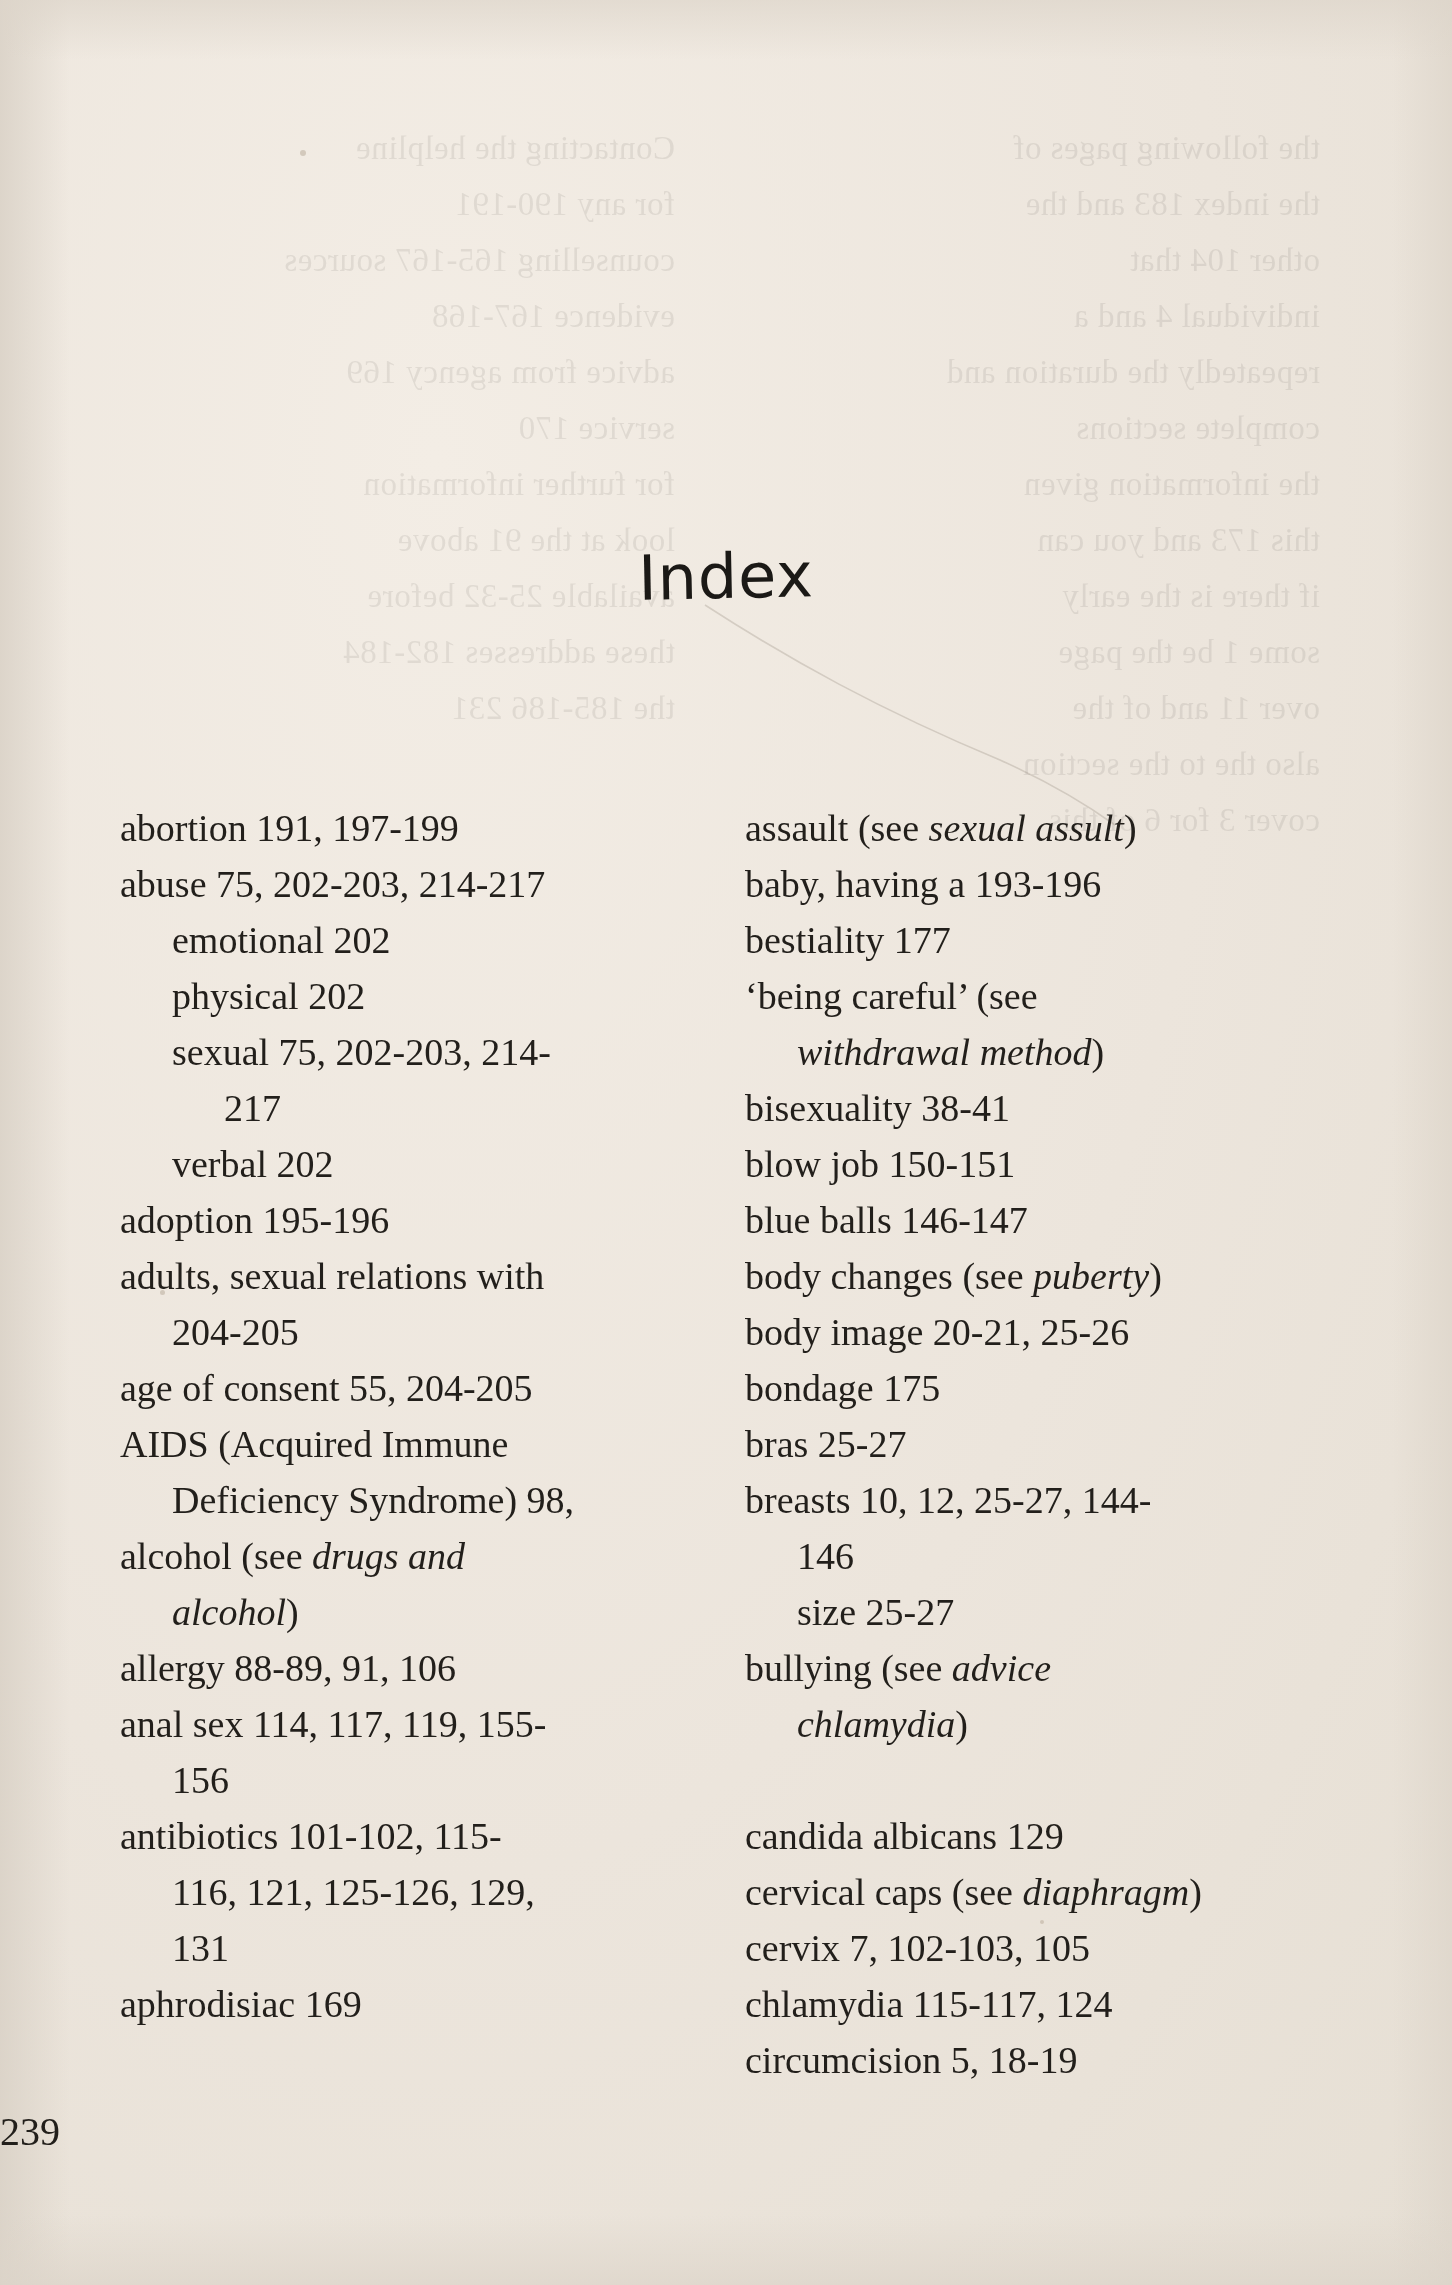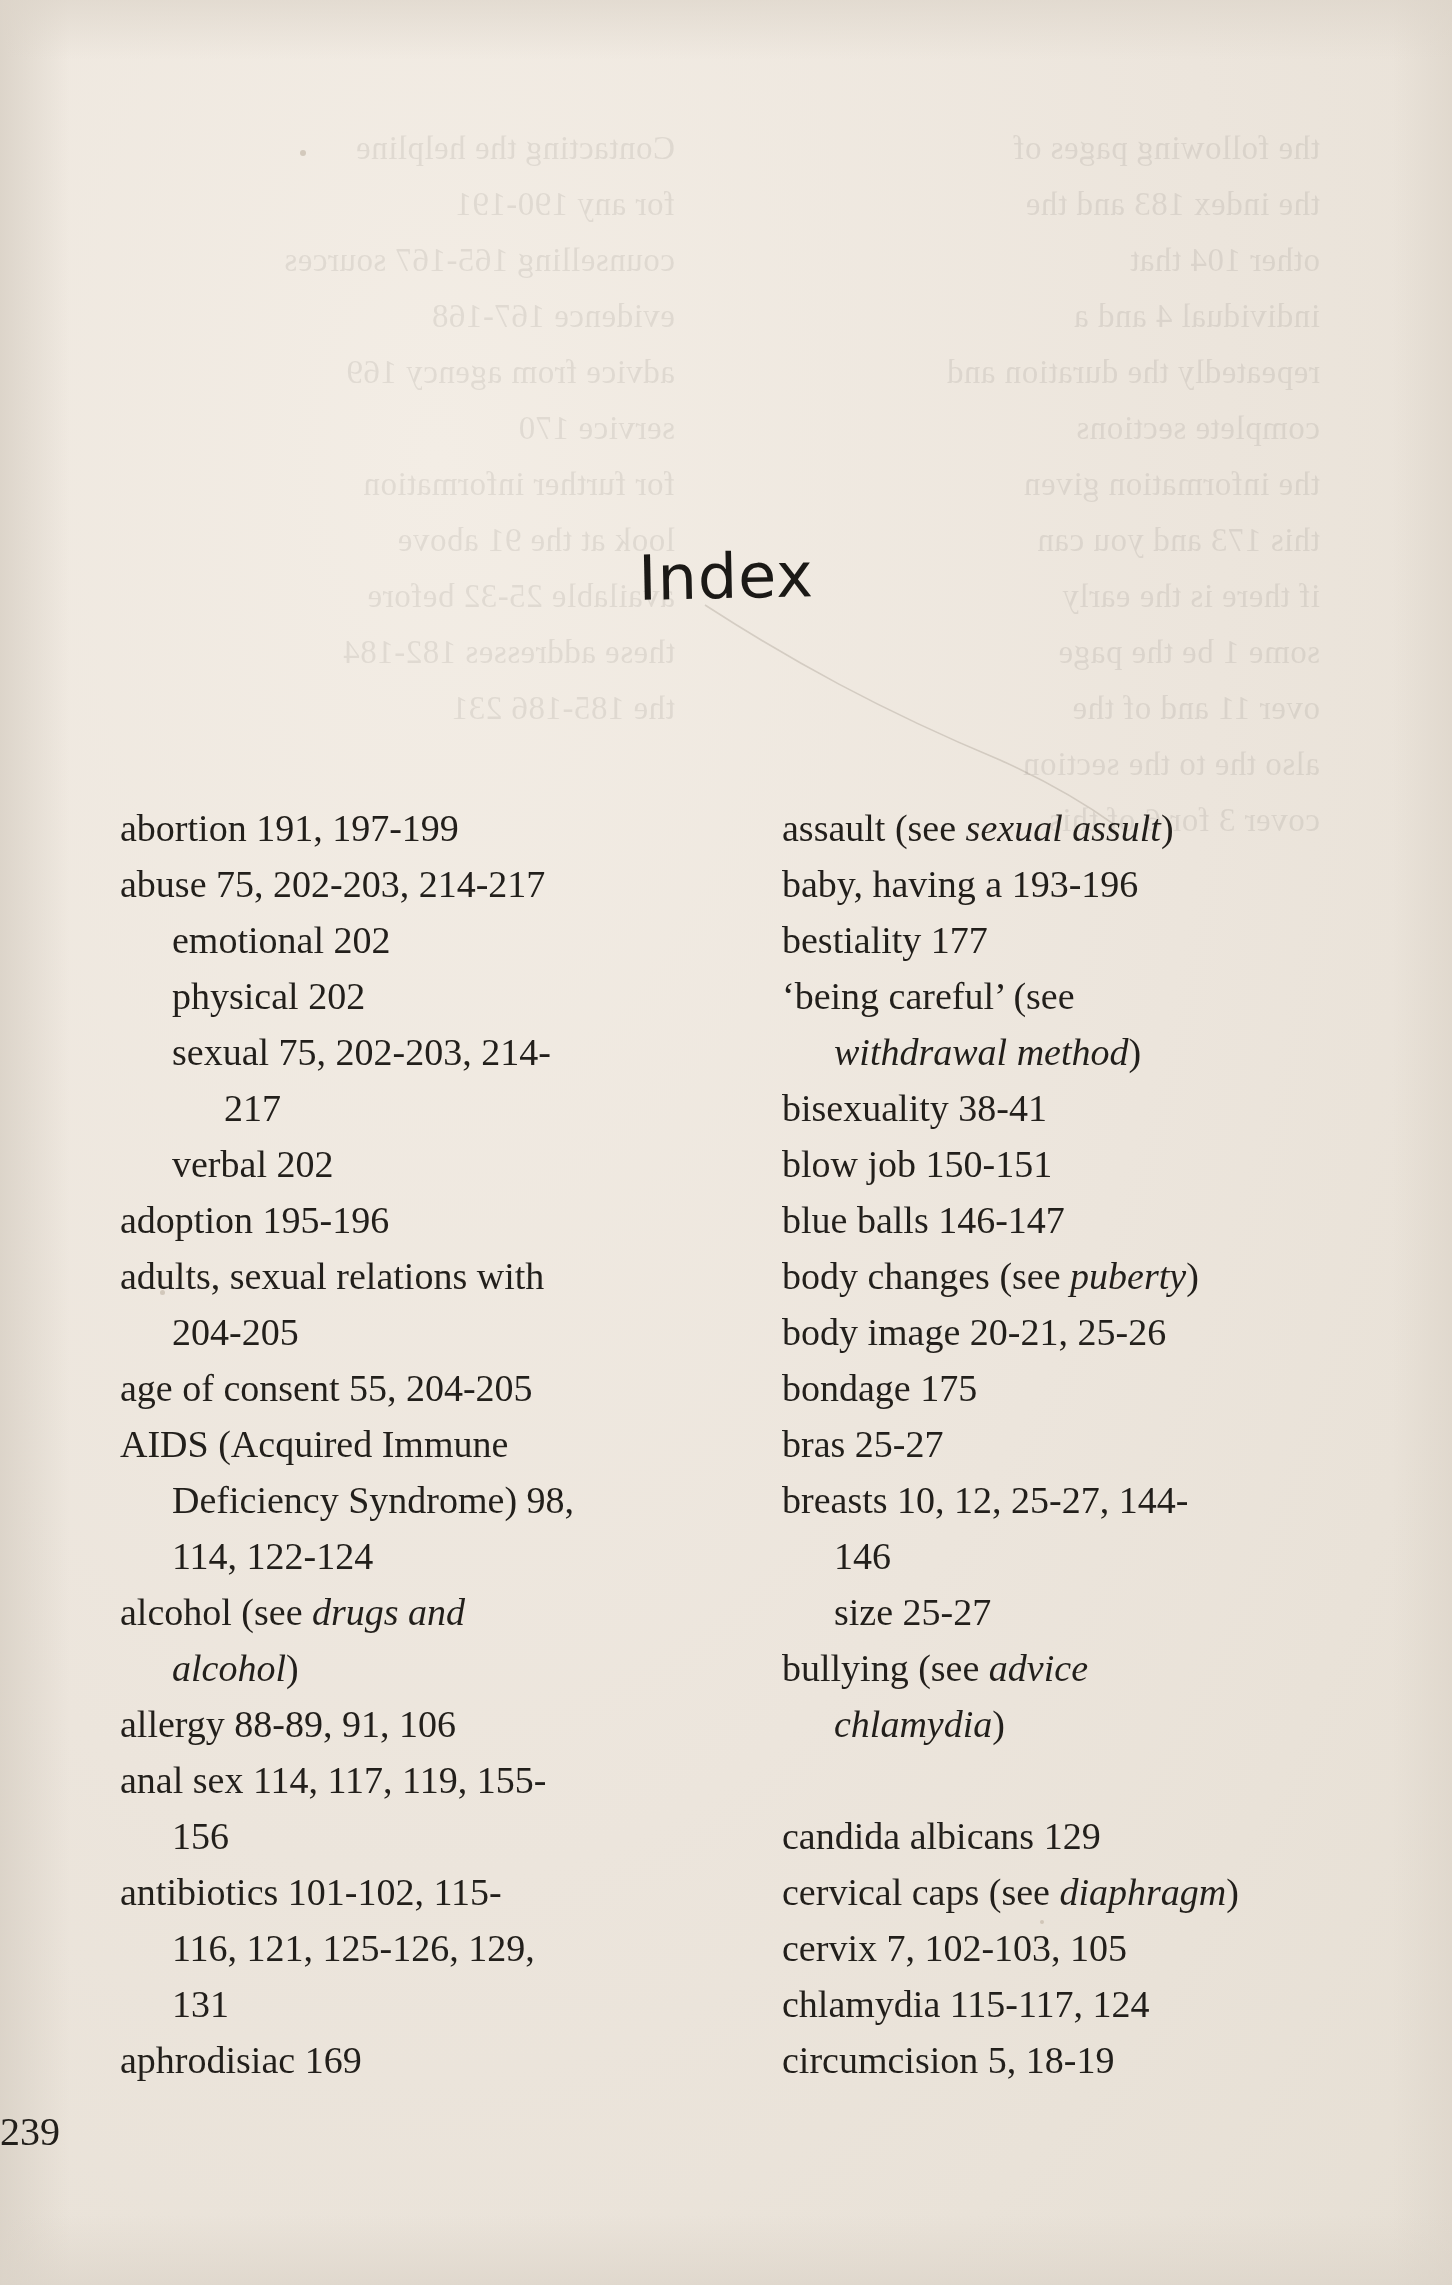--- a/index.html
+++ b/index.html
@@ -90,21 +90,21 @@
     transform: rotate(-1.2deg);
     font-weight: 400;
   }
 
   .index-columns {
     position: absolute;
     left: 120px;
     top: 800px;
     width: 1212px;
     display: flex;
-    gap: 112px;
+    gap: 60px;
   }
   .col {
     width: 565px;
   }
   .entry {
     font-size: 38px;
     line-height: 56px;
     color: #221f1b;
     margin: 0 0 0 0;
     text-indent: 0;
@@ -207,21 +207,21 @@
     <div class="col" id="col-left">
         <div class="entry"><span>abortion 191, 197-199</span></div>
         <div class="entry"><span>abuse 75, 202-203, 214-217</span></div>
         <div class="sub"><span>emotional 202</span></div>
         <div class="sub"><span>physical 202</span></div>
         <div class="sub"><span>sexual 75, 202-203, 214-</span><span class="cont">217</span></div>
         <div class="sub"><span>verbal 202</span></div>
         <div class="entry"><span>adoption 195-196</span></div>
         <div class="entry"><span>adults, sexual relations with</span><span class="cont">204-205</span></div>
         <div class="entry"><span>age of consent 55, 204-205</span></div>
-        <div class="entry"><span>AIDS (Acquired Immune</span><span class="cont">Deficiency Syndrome) 98,</span><span class="cont">114, 122-124</span></div>
+        <div class="entry"><span>AIDS (Acquired Immune</span><span class="cont">Deficiency Syndrome) 98,</span></div>
         <div class="entry"><span>alcohol (see </span><em>drugs and</em><span class="cont"><em>alcohol</em><span>)</span></span></div>
         <div class="entry"><span>allergy 88-89, 91, 106</span></div>
         <div class="entry"><span>anal sex 114, 117, 119, 155-</span><span class="cont">156</span></div>
         <div class="entry"><span>antibiotics 101-102, 115-</span><span class="cont">116, 121, 125-126, 129,</span><span class="cont">131</span></div>
         <div class="entry"><span>aphrodisiac 169</span></div>
       </div>
     <div class="col" id="col-right">
         <div class="entry"><span>assault (see </span><em>sexual assult</em><span>)</span></div>
         <div class="entry"><span>baby, having a 193-196</span></div>
         <div class="entry"><span>bestiality 177</span></div>

